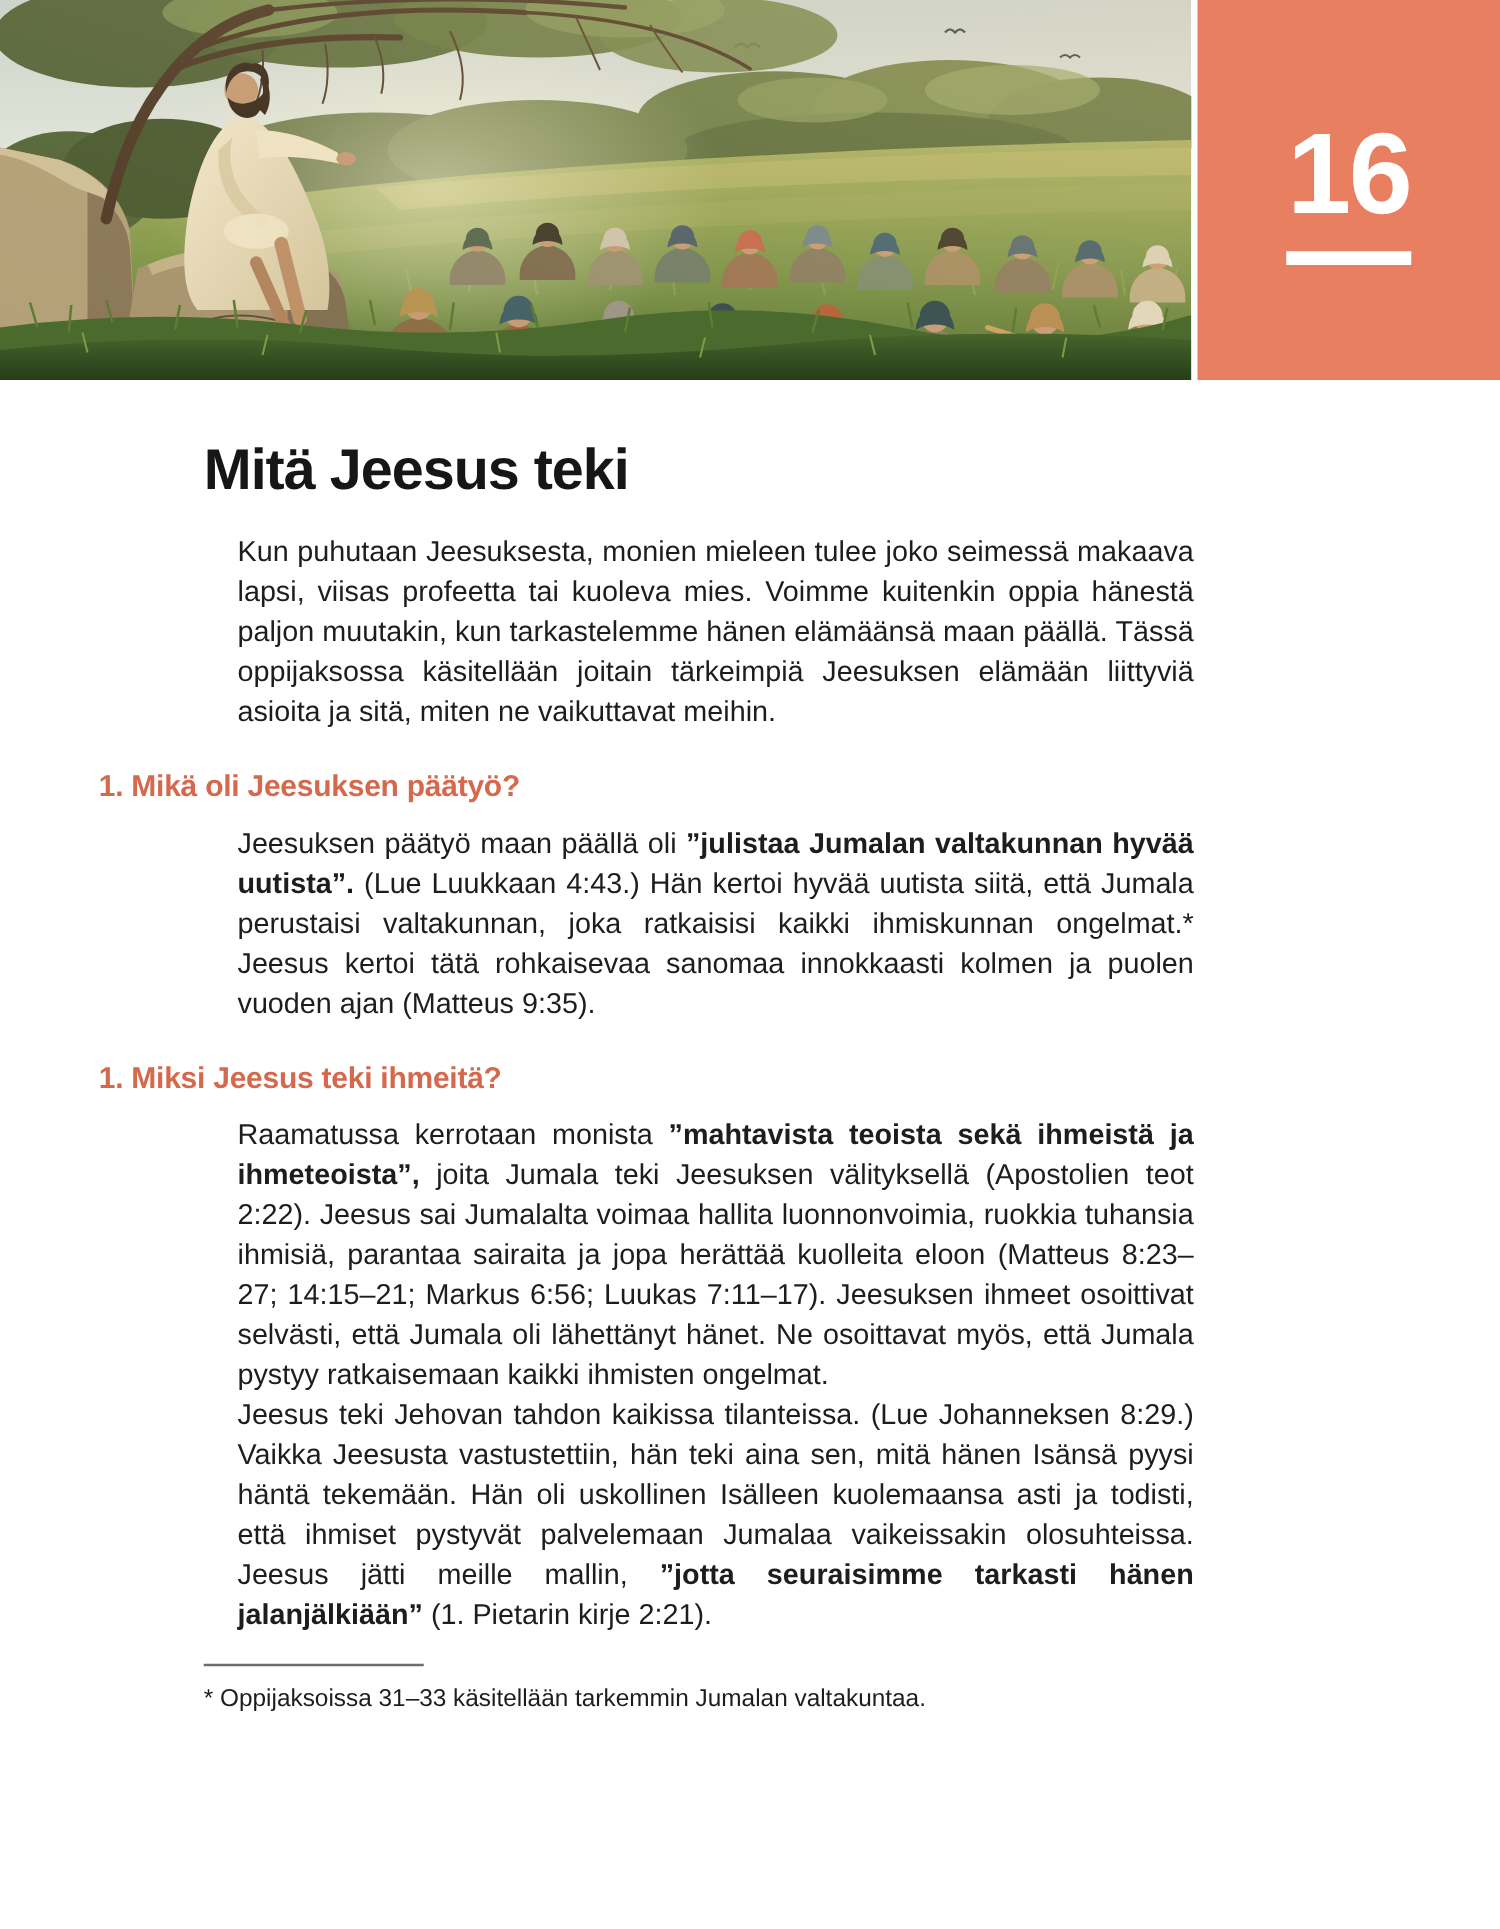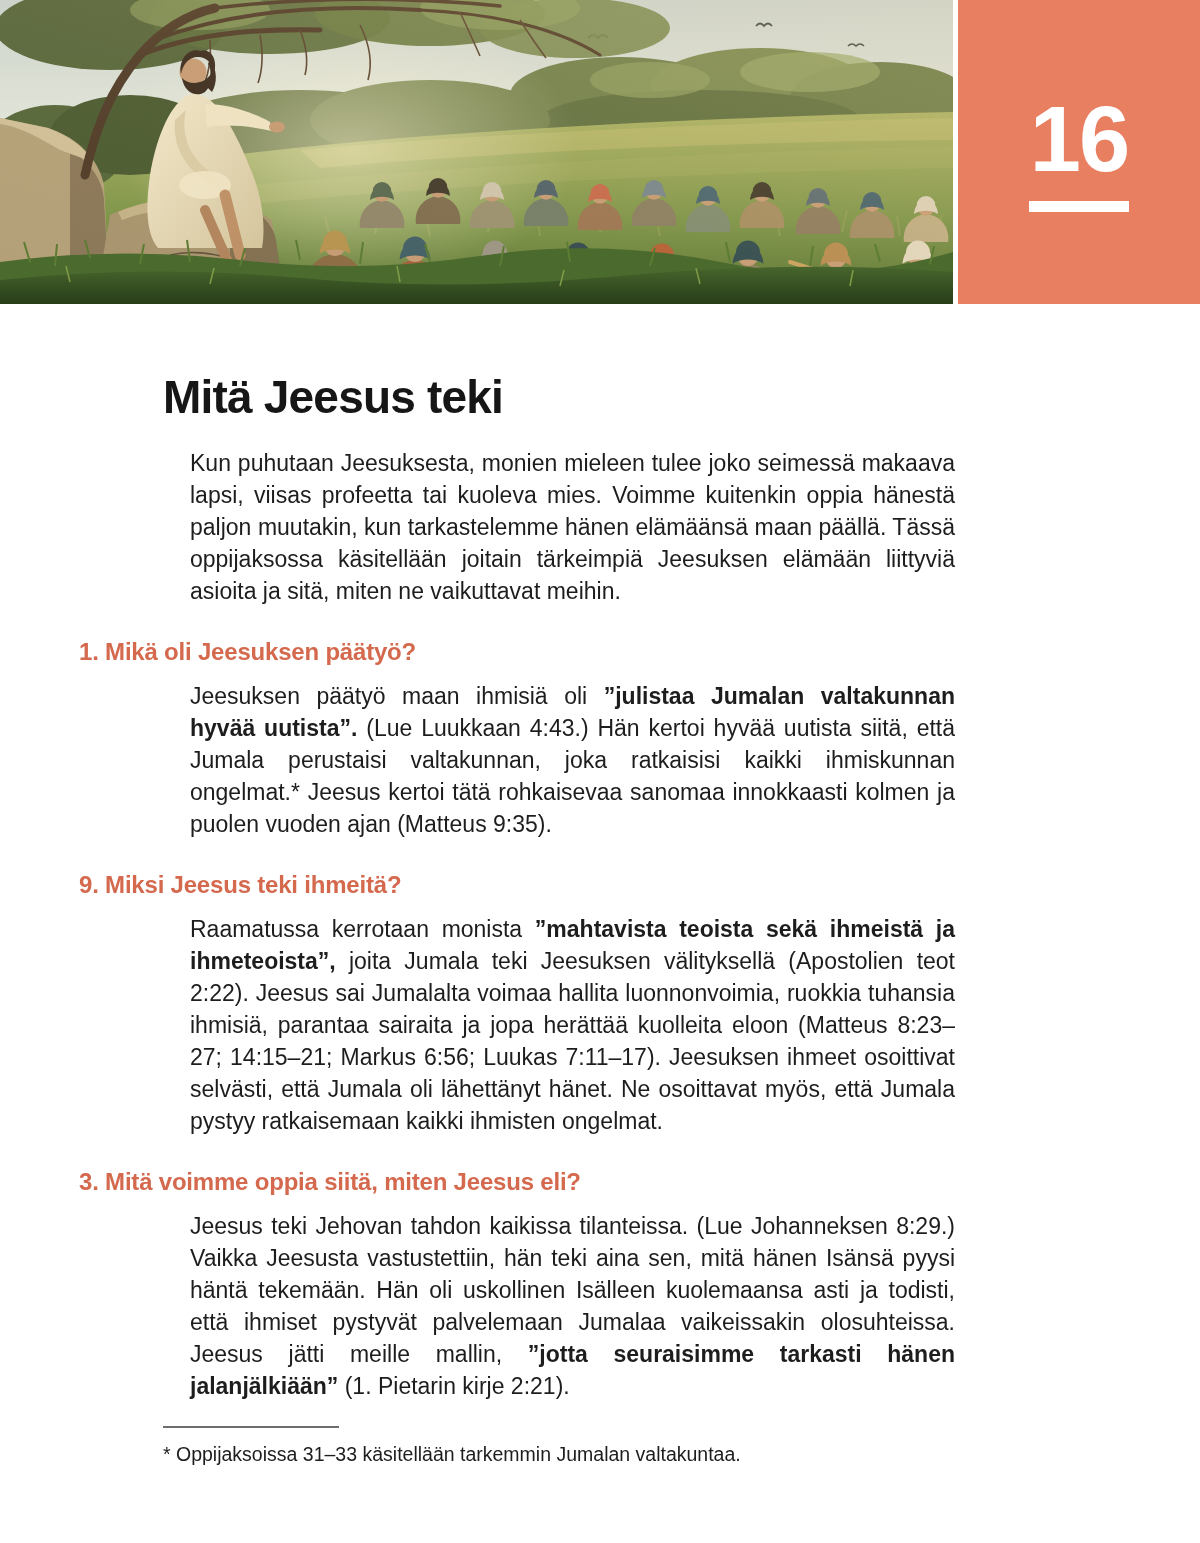--- a/index.html
+++ b/index.html
@@ -21,21 +21,21 @@
   .badge {
     position: absolute; left: 958px; top: 0; width: 242px; height: 304px;
     background: var(--accent);
     display: flex; flex-direction: column; align-items: center; justify-content: center;
   }
   .num { color: #fff; font-size: 92px; font-weight: 700; line-height: 1; letter-spacing: -2px; }
   .bar { width: 100px; height: 11px; background: #fff; margin-top: 16px; }
 
   
   .title {
-    margin: 65px 0 0 163px;
+    margin: 43px 0 0 163px;
     font-size: 46px; line-height: 57px; font-weight: 700;
     letter-spacing: -0.8px; color: #161616;
   }
   .body {
     width: 765px; margin: 0 0 0 190px;
     font-size: 23px; line-height: 32px;
     text-align: justify; text-justify: inter-word;
     color: #1d1d1d;
   }
   .intro { margin-top: 21px; }
@@ -259,30 +259,29 @@
   </header>
 
   <main class="content">
     <h1 class="title"><span>Mitä Jeesus teki</span><br></h1>
 
     <p class="body intro"><span>Kun puhutaan Jeesuksesta, monien mieleen tulee joko seimessä makaava lapsi, viisas profeetta tai kuoleva mies. Voimme kuitenkin oppia hänestä paljon muutakin, kun tarkastelemme hänen elämäänsä maan päällä. Tässä oppijaksossa käsitellään joitain tärkeimpiä Jeesuksen elämään liittyviä asioita ja sitä, miten ne vaikuttavat meihin.</span></p>
 
     <div id="sections">
   <section class="section">
     <h2 class="sec-h">1. Mikä oli Jeesuksen päätyö?</h2>
-    <p class="body"><span>Jeesuksen päätyö maan ihmisiä oli </span><span class="b">”julistaa Jumalan valtakunnan hyvää uutista”.</span><span> (Lue Luukkaan 4:43.) Hän kertoi hyvää uutista siitä, että Jumala perustaisi valtakunnan, joka ratkaisisi kaikki ihmiskunnan ongelmat.* Jeesus kertoi tätä rohkaisevaa sanomaa innokkaasti kolmen ja puolen vuoden ajan (Matteus 9:35).</span></p>
+    <p class="body"><span>Jeesuksen päätyö maan päällä oli </span><span class="b">”julistaa Jumalan valtakunnan hyvää uutista”.</span><span> (Lue Luukkaan 4:43.) Hän kertoi hyvää uutista siitä, että Jumala perustaisi valtakunnan, joka ratkaisisi kaikki ihmiskunnan ongelmat.* Jeesus kertoi tätä rohkaisevaa sanomaa innokkaasti kolmen ja puolen vuoden ajan (Matteus 9:35).</span></p>
   </section>
 
   <section class="section">
-    <h2 class="sec-h">9. Miksi Jeesus teki ihmeitä?</h2>
+    <h2 class="sec-h">1. Miksi Jeesus teki ihmeitä?</h2>
     <p class="body"><span>Raamatussa kerrotaan monista </span><span class="b">”mahtavista teoista sekä ihmeistä ja ihmeteoista”,</span><span> joita Jumala teki Jeesuksen välityksellä (Apostolien teot 2:22). Jeesus sai Jumalalta voimaa hallita luonnonvoimia, ruokkia tuhansia ihmisiä, parantaa sairaita ja jopa herättää kuolleita eloon (Matteus 8:23–27; 14:15–21; Markus 6:56; Luukas 7:11–17). Jeesuksen ihmeet osoittivat selvästi, että Jumala oli lähettänyt hänet. Ne osoittavat myös, että Jumala pystyy ratkaisemaan kaikki ihmisten ongelmat.</span></p>
   </section>
 
   <section class="section">
-    <h2 class="sec-h">3. Mitä voimme oppia siitä, miten Jeesus eli?</h2>
     <p class="body"><span>Jeesus teki Jehovan tahdon kaikissa tilanteissa. (Lue Johanneksen 8:29.) Vaikka Jeesusta vastustettiin, hän teki aina sen, mitä hänen Isänsä pyysi häntä tekemään. Hän oli uskollinen Isälleen kuolemaansa asti ja todisti, että ihmiset pystyvät palvelemaan Jumalaa vaikeissakin olosuhteissa. Jeesus jätti meille mallin, </span><span class="b">”jotta seuraisimme tarkasti hänen jalanjälkiään”</span><span> (1. Pietarin kirje 2:21).</span></p>
   </section>
 </div>
 
     <div class="fn-rule"></div>
     <p class="footnote">* Oppijaksoissa 31–33 käsitellään tarkemmin Jumalan valtakuntaa.</p>
   </main>
 </div>
 
 </body></html>

